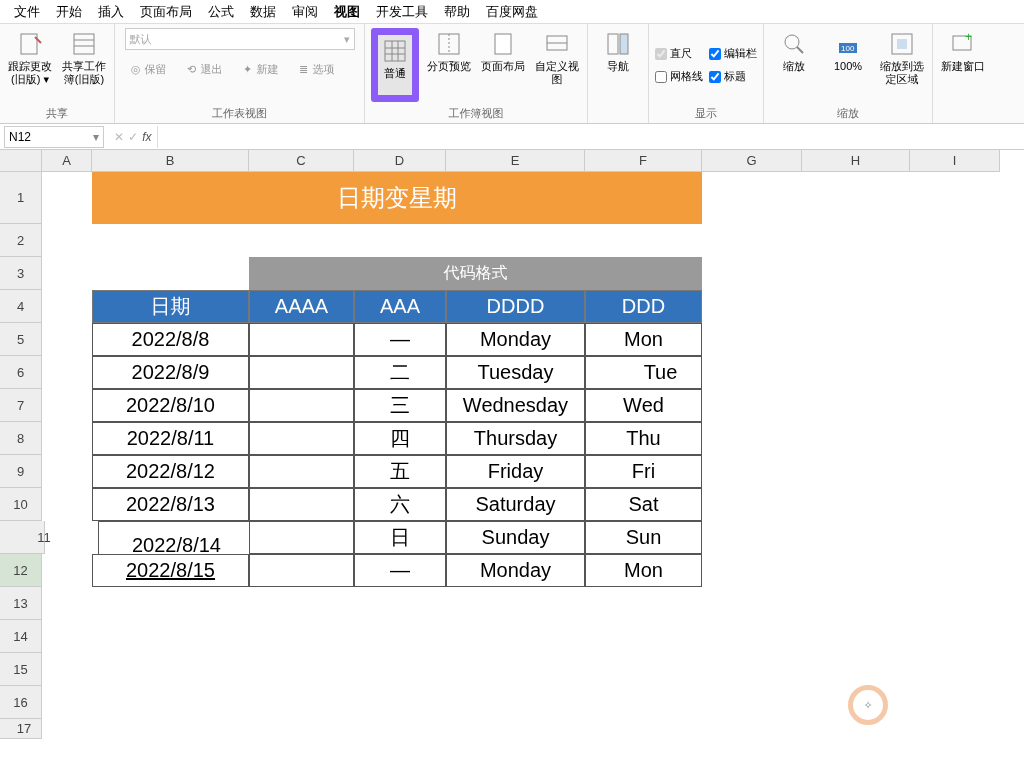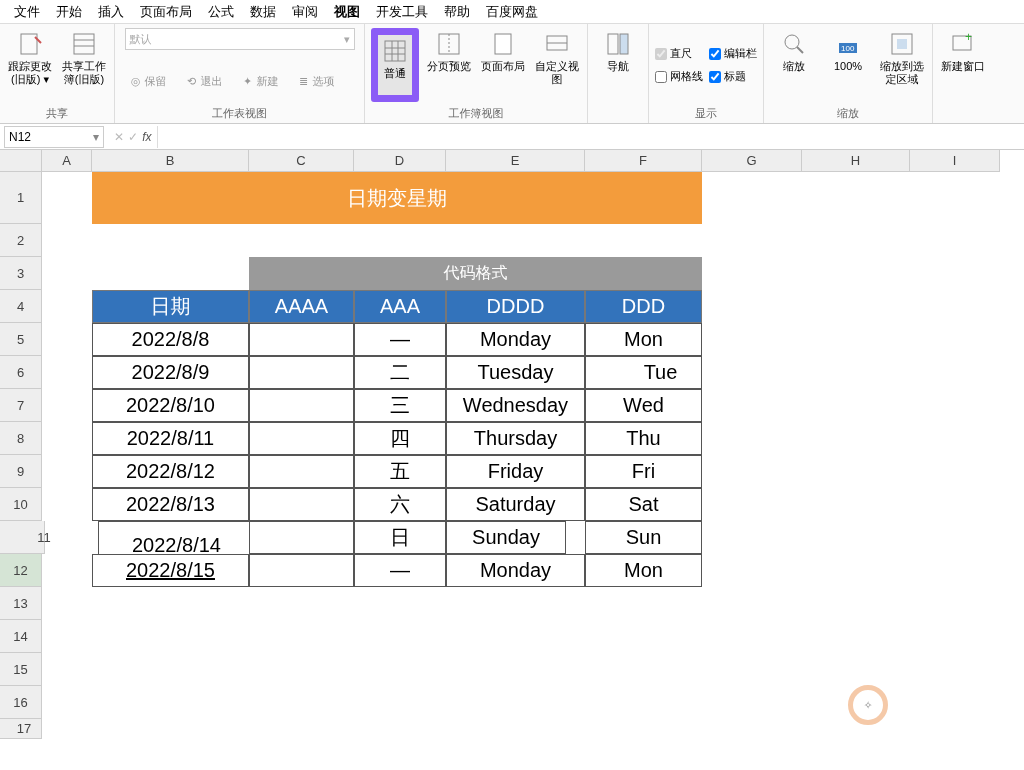--- a/index.html
+++ b/index.html
@@ -42,21 +42,21 @@
   .grid-corner { position: absolute; left: 0; top: 0; width: 42px; height: 22px; background: #eee; border-right: 1px solid #ccc; border-bottom: 1px solid #ccc; }
   .col-headers { display: flex; position: absolute; left: 42px; top: 0; height: 22px; }
   .col-h { background: #eee; border-right: 1px solid #ccc; border-bottom: 1px solid #ccc; display: flex; align-items: center; justify-content: center; font-size: 13px; color: #444; }
   .row-headers { position: absolute; left: 0; top: 22px; width: 42px; }
   .row-h { background: #eee; border-right: 1px solid #ccc; border-bottom: 1px solid #ccc; display: flex; align-items: center; justify-content: center; font-size: 13px; color: #444; }
   .row-h.active { background: #d5e4d5; }
   
   .cells { position: absolute; left: 42px; top: 22px; }
   .cell { position: absolute; border-right: 1px solid #eee; border-bottom: 1px solid #eee; display: flex; align-items: center; justify-content: center; font-size: 18px; }
   
-  .title-banner { background: #f39c3c; color: #fff; font-size: 20px; display: flex; align-items: center; justify-content: center; }
+  .title-banner { background: #f39c3c; color: #fff; font-size: 24px; display: flex; align-items: center; justify-content: center; }
   .subheader-banner { background: #9a9a9a; color: #fff; font-size: 16px; display: flex; align-items: center; justify-content: center; }
   .blue-header { background: #3373bb; color: #fff; font-size: 20px; display: flex; align-items: center; justify-content: center; border: 1px solid #777; }
   .data-cell { border: 1px solid #555; background: #fff; font-size: 20px; }
   
   .cursor-indicator { position: absolute; width: 40px; height: 40px; border: 5px solid #f5c9a8; border-radius: 50%; display: flex; align-items: center; justify-content: center; color: #888; font-size: 11px; pointer-events: none; left: 848px; top: 535px; }
 </style>
 </head>
 <body>
 
 <div class="menubar" id="menubar">
@@ -94,21 +94,21 @@
               <line x1="3" y1="15" x2="23" y2="15" stroke="#888"></line>
             </svg>
         </span>
         <span>共享工作簿(旧版)</span>
       </div>
     </div>
     <div class="label">共享</div>
   </div>
 
   <div class="ribbon-group" style="min-width:250px;">
-    <div class="controls" style="flex-direction:column;align-items:flex-start;gap:22px;">
+    <div class="controls" style="flex-direction:column;align-items:flex-start;gap:10px;">
       <div class="dropdown-box" style="width:230px;">
         <span>默认</span>
         <span>▾</span>
       </div>
       <div style="display:flex;gap:10px;" id="sheet-view-small">
           <div class="small-btn-row">
             <span class="sicon">◎</span>
             <span>保留</span>
           </div>
           <div class="small-btn-row">
@@ -341,21 +341,21 @@
       <div class="cell data-cell" style="left: 404px; top: 283px; width: 139px; height: 33px; position: absolute;">Friday</div>
       <div class="cell data-cell" style="left: 543px; top: 283px; width: 117px; height: 33px; position: absolute;">Fri</div>
       <div class="cell data-cell" style="left: 50px; top: 316px; width: 157px; height: 33px; position: absolute;">2022/8/13</div>
       <div class="cell data-cell" style="left: 207px; top: 316px; width: 105px; height: 33px; position: absolute;"></div>
       <div class="cell data-cell" style="left: 312px; top: 316px; width: 92px; height: 33px; position: absolute;">六</div>
       <div class="cell data-cell" style="left: 404px; top: 316px; width: 139px; height: 33px; position: absolute;">Saturday</div>
       <div class="cell data-cell" style="left: 543px; top: 316px; width: 117px; height: 33px; position: absolute;">Sat</div>
       <div class="cell data-cell" style="left: 40px; top: 349px; width: 157px; height: 48px; position: absolute; margin-left: 16px;">2022/8/14</div>
       <div class="cell data-cell" style="left: 207px; top: 349px; width: 105px; height: 33px; position: absolute;"></div>
       <div class="cell data-cell" style="left: 312px; top: 349px; width: 92px; height: 33px; position: absolute;">日</div>
-      <div class="cell data-cell" style="left: 404px; top: 349px; width: 120px; height: 33px; position: absolute;">Sunday</div>
+      <div class="cell data-cell" style="left: 404px; top: 349px; width: 139px; height: 33px; position: absolute;">Sunday</div>
       <div class="cell data-cell" style="left: 543px; top: 349px; width: 117px; height: 33px; position: absolute;">Sun</div>
       <div class="cell data-cell" style="left: 50px; top: 382px; width: 157px; height: 33px; position: absolute; text-decoration: underline;">2022/8/15</div>
       <div class="cell data-cell" style="left: 207px; top: 382px; width: 105px; height: 33px; position: absolute;"></div>
       <div class="cell data-cell" style="left: 312px; top: 382px; width: 92px; height: 33px; position: absolute;">—</div>
       <div class="cell data-cell" style="left: 404px; top: 382px; width: 139px; height: 33px; position: absolute;">Monday</div>
       <div class="cell data-cell" style="left: 543px; top: 382px; width: 117px; height: 33px; position: absolute;">Mon</div>
     </div>
   <div class="cursor-indicator">✧</div>
 </div>
 

